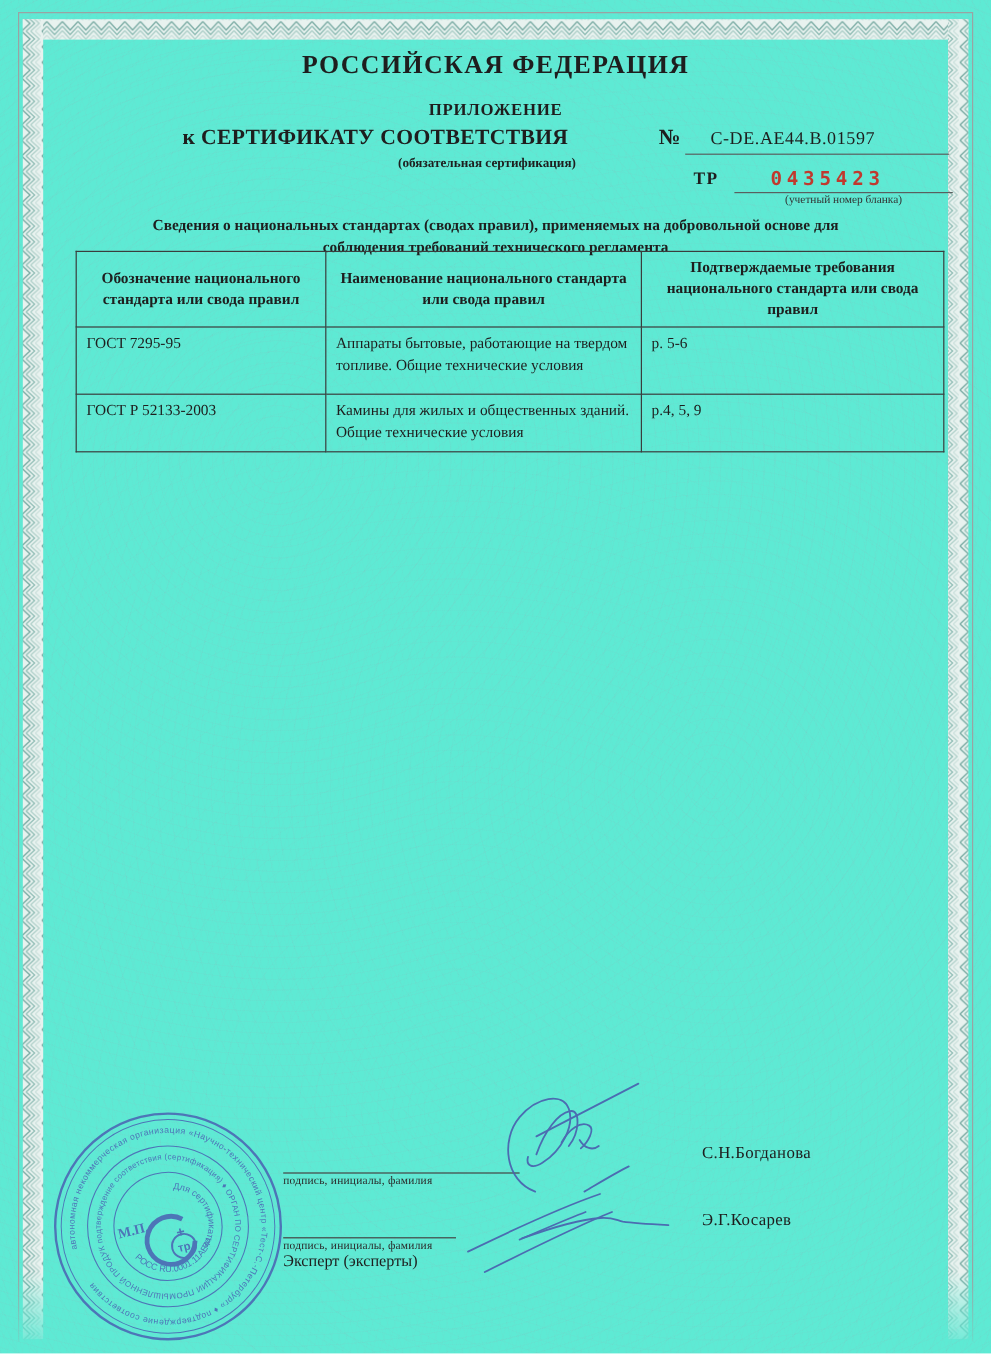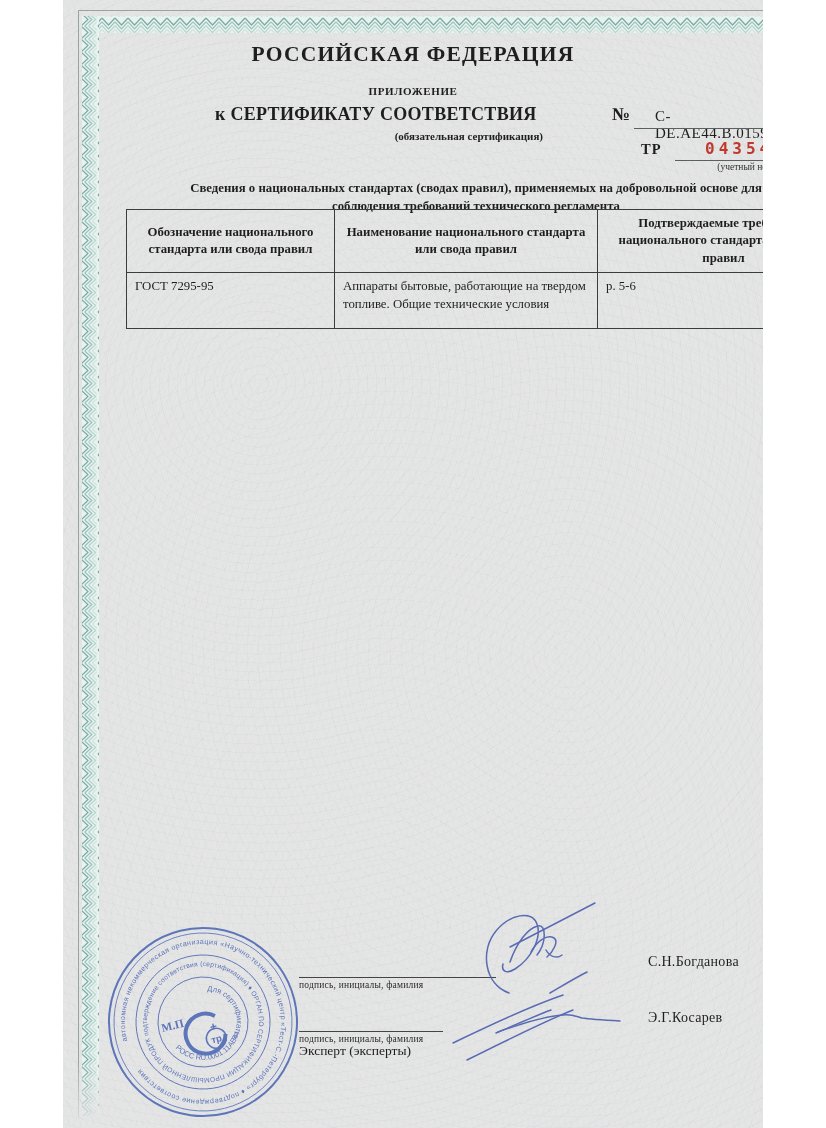--- a/index.html
+++ b/index.html
@@ -1,33 +1,33 @@
 <!DOCTYPE html>
 <html><head>
 <meta charset="utf-8">
 <style>
   html,body{margin:0;padding:0;background:#ffffff;}
   .page{
-    position:relative;width:700px;height:1128px;margin:0 auto;overflow:hidden;
-    background:#e5e5e5;
+    position:relative;width:826px;height:1128px;margin:0 auto;overflow:hidden;
+    background:#5eead4;
     font-family:"Liberation Serif","DejaVu Serif",serif;color:#1e1e1e;
   }
   .watermark{
     position:absolute;inset:0;pointer-events:none;
     background:
       repeating-radial-gradient(circle at 28% 34%, rgba(148,168,178,0.065) 0 1px, transparent 1px 9px),
       repeating-radial-gradient(circle at 72% 58%, rgba(148,168,178,0.055) 0 1px, transparent 1px 11px),
       repeating-radial-gradient(circle at 46% 82%, rgba(148,168,178,0.05) 0 1px, transparent 1px 13px),
       repeating-linear-gradient(75deg, rgba(150,168,176,0.035) 0 1px, transparent 1px 6px),
       repeating-linear-gradient(-75deg, rgba(150,168,176,0.035) 0 1px, transparent 1px 6px);
   }
   .abs{position:absolute;}
   .center{left:0;right:0;text-align:center;}
   .title{top:42px;font-size:21.5px;font-weight:bold;letter-spacing:1.2px;}
-  .subtitle{top:85px;font-size:11px;font-weight:bold;letter-spacing:0.6px;}
+  .subtitle{top:85px;font-size:14px;font-weight:bold;letter-spacing:0.6px;}
   .certline{left:152px;top:104px;font-size:18px;font-weight:bold;letter-spacing:0.3px;}
   .numsign{left:549px;top:104px;font-size:18px;font-weight:bold;}
   .certnum{left:592px;top:108px;font-size:15px;letter-spacing:0.5px;}
   .rule{position:absolute;height:1px;background:#5a5f5f;}
   .certtype{left:240px;top:130px;width:240px;text-align:right;font-size:11px;font-weight:bold;}
   .trlabel{left:578px;top:141px;font-size:14.5px;font-weight:bold;letter-spacing:1px;}
   .blanknum{
     left:642px;top:139px;font-size:16px;font-weight:bold;letter-spacing:4px;
     font-family:"DejaVu Sans Mono",monospace;
     text-align:right;
@@ -113,20 +113,25 @@
         <tr>
       <th>Обозначение национального стандарта или свода правил</th>
       <th>Наименование национального стандарта или свода правил</th>
       <th>Подтверждаемые требования национального стандарта или свода правил</th>
     </tr>
     <tr class="row1">
       <td>ГОСТ 7295-95</td>
       <td>Аппараты бытовые, работающие на твердом топливе. Общие технические условия</td>
       <td>р. 5-6</td>
     </tr>
+    <tr class="row2">
+      <td>ГОСТ Р 52133-2003</td>
+      <td>Камины для жилых и общественных зданий. Общие технические условия</td>
+      <td>р.4, 5, 9</td>
+    </tr>
   </tbody>
     </table>
 
   <div class="rule" style="left:236px;top:977px;width:197px;background:#444;"></div>
   <div class="abs sig-cap" style="top:980px;">подпись, инициалы, фамилия</div>
   <div class="abs sig-name" style="top:954px;">С.Н.Богданова</div>
 
   <div class="abs sig-label" style="top:1011px;font-size:13.5px;margin-top:32px;">Эксперт (эксперты)</div>
   <div class="rule" style="left:236px;top:1031px;width:144px;background:#444;"></div>
   <div class="abs sig-cap" style="top:1034px;">подпись, инициалы, фамилия</div>

